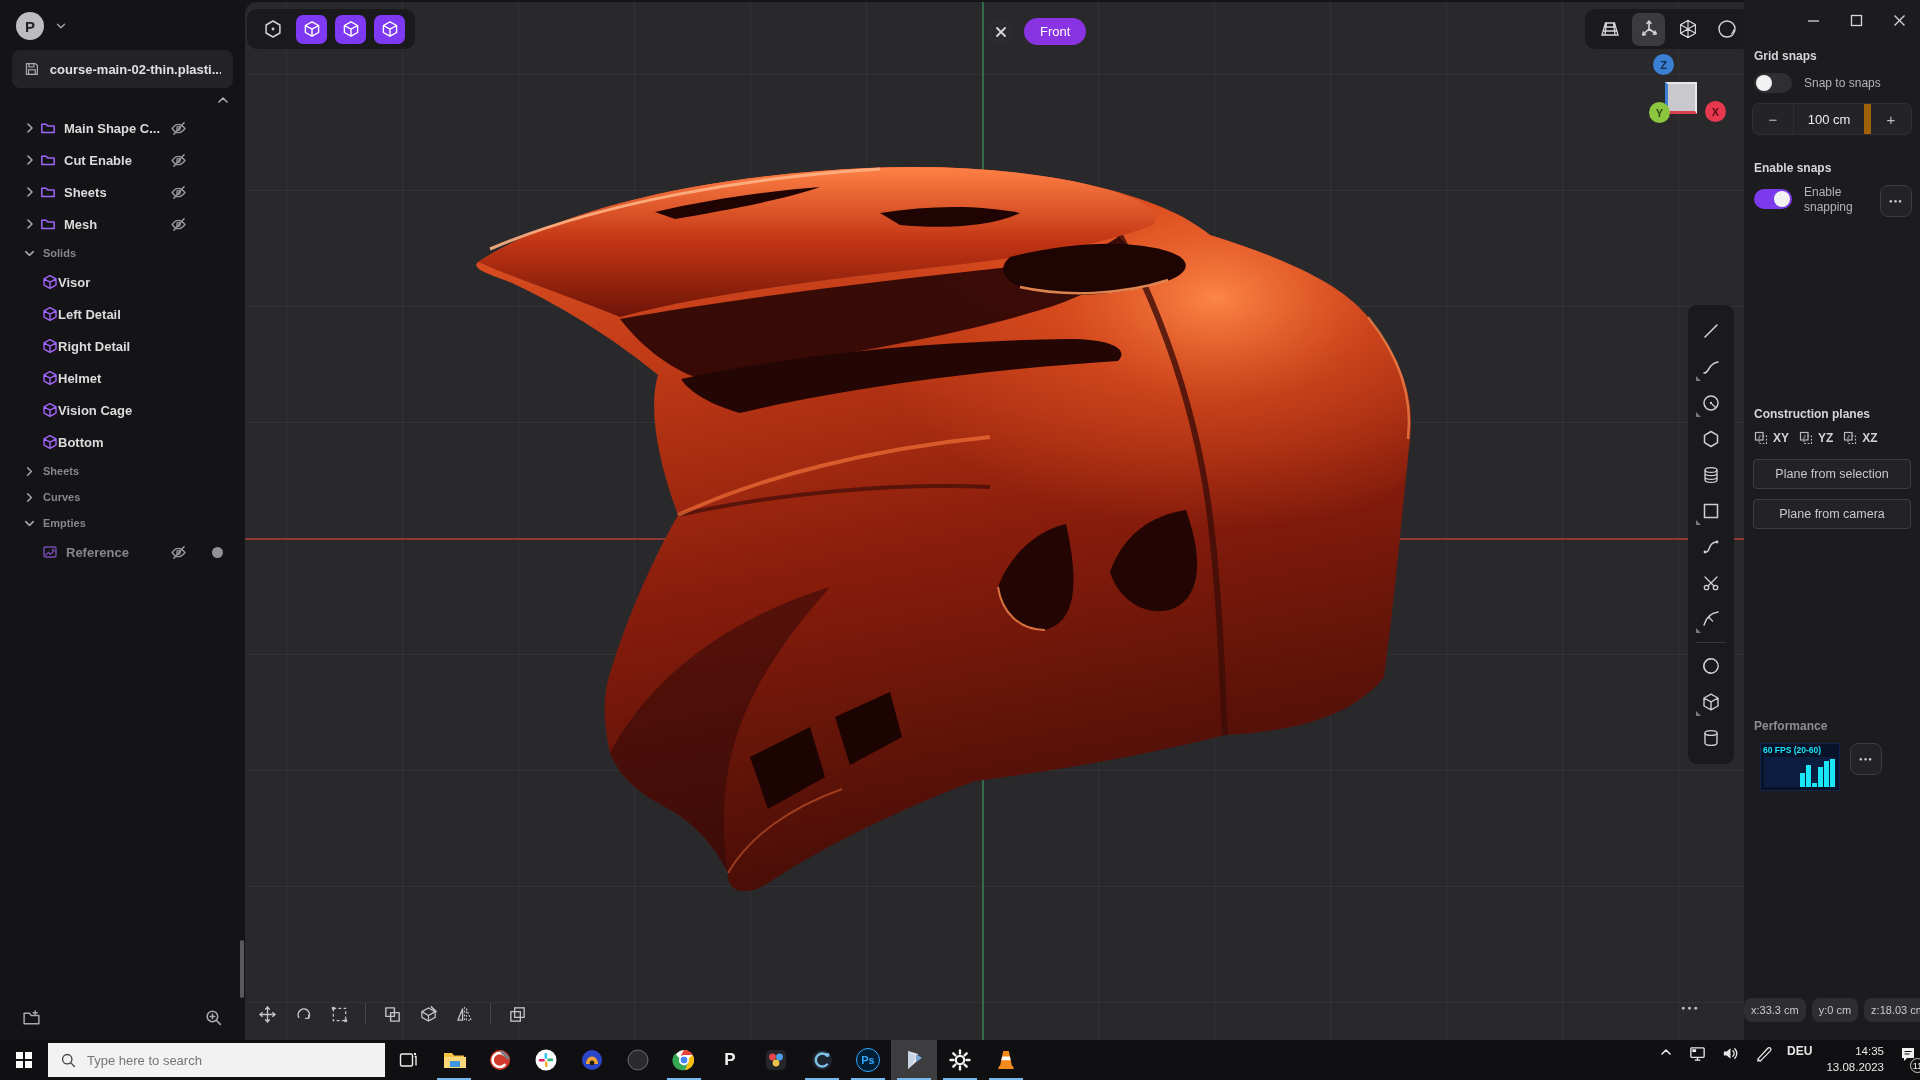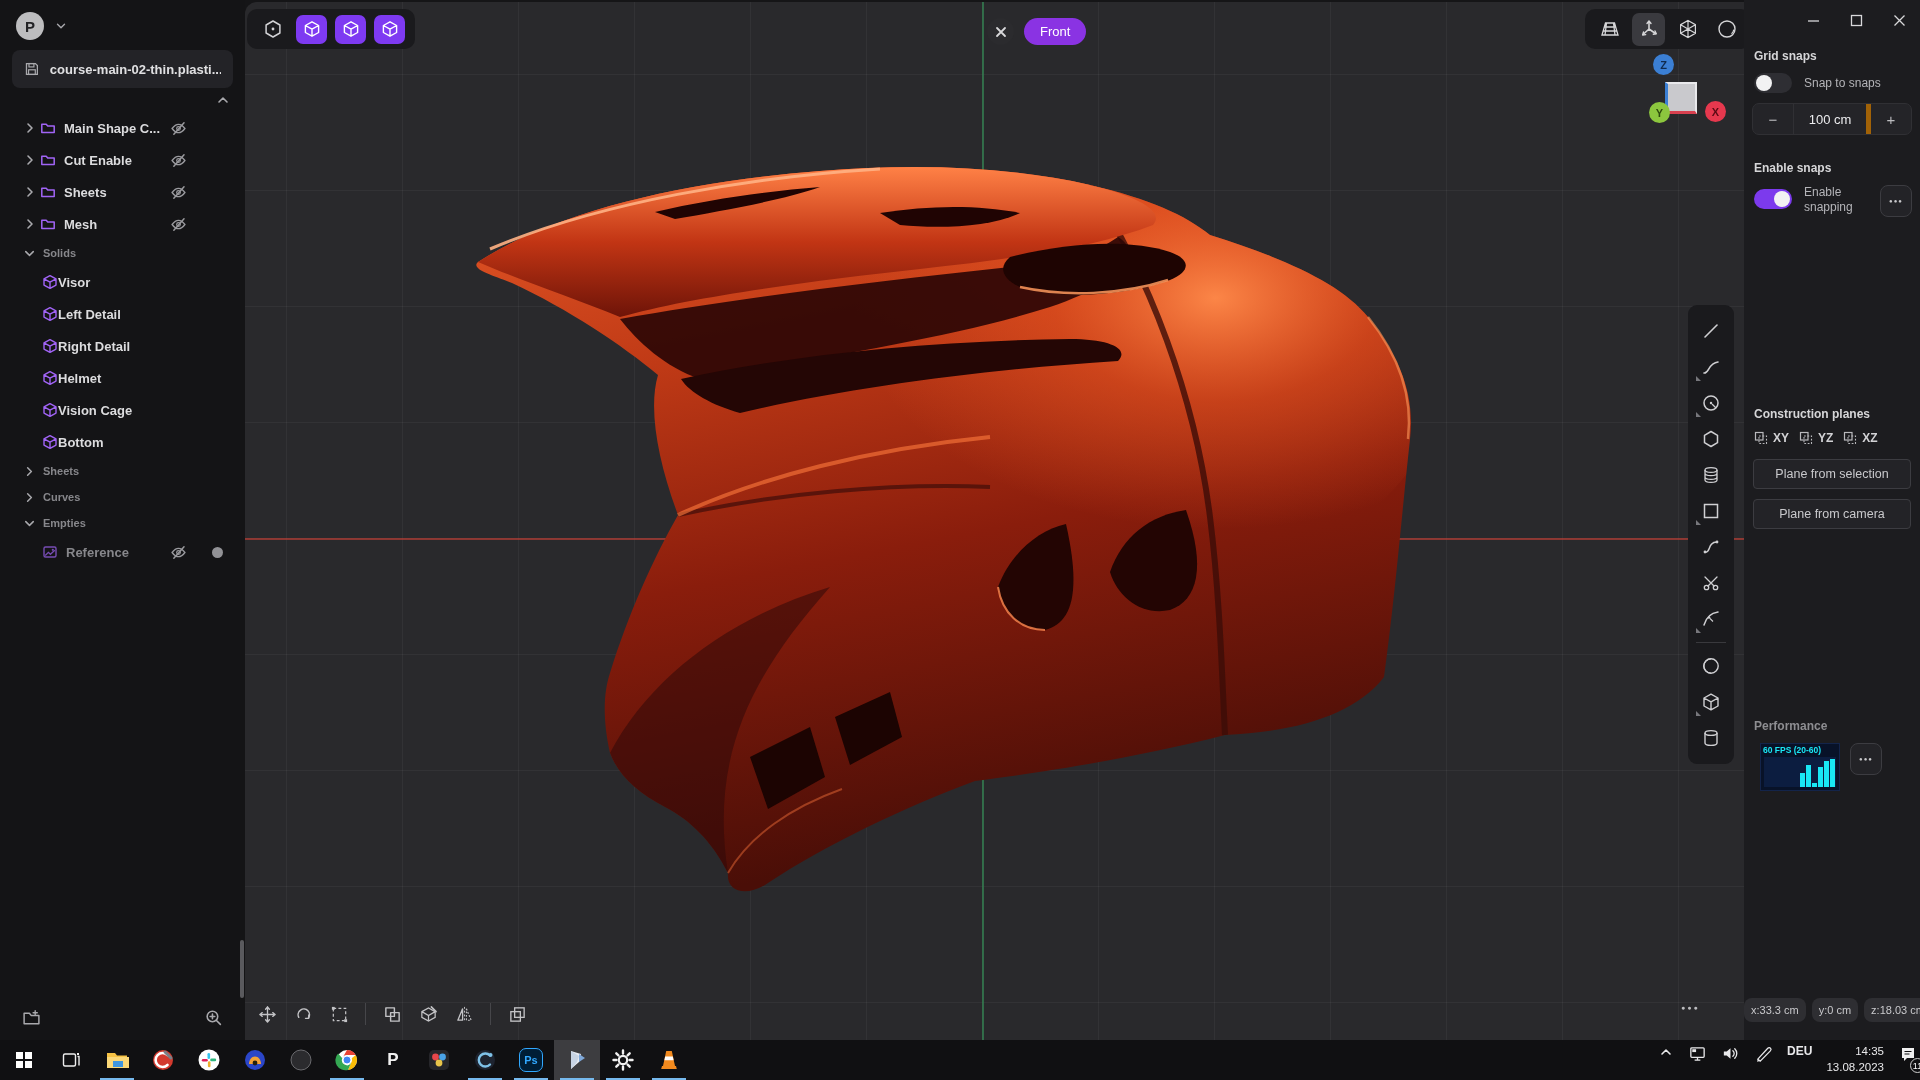--- a/index.html
+++ b/index.html
@@ -74,21 +74,21 @@
   .winctl{display:flex;justify-content:flex-end;gap:30px;padding:14px 6px 8px 0;color:#d8d8da;}
   .ptitle{font-size:12px;font-weight:700;color:#d6d6d8;margin:14px 0 10px 2px;}
   .prow{display:flex;align-items:center;gap:12px;margin:6px 0 6px 2px;}
   .plabel{font-size:12px;color:#b4b4b8;line-height:1.25;}
   .tgl{width:38px;height:20px;border-radius:10px;background:#2e2e33;position:relative;flex:none;}
   .tgl .knob{position:absolute;top:2px;left:2px;width:16px;height:16px;border-radius:50%;background:#f2f2f3;}
   .tgl.on{background:#7c3aed;}
   .tgl.on .knob{left:20px;}
   .stepper{display:flex;align-items:stretch;height:32px;background:#242428;border:1px solid #303034;border-radius:7px;margin-top:10px;overflow:hidden;}
   .stepper .sbtn{width:40px;display:flex;align-items:center;justify-content:center;color:#bdbdc0;font-size:15px;}
-  .stepper .sval{flex:1;display:flex;align-items:center;justify-content:center;font-size:13px;color:#ececee;border-left:1px solid #303034;border-right:5px solid #a16207;}
+  .stepper .sval{flex:1;display:flex;align-items:center;justify-content:center;font-size:13px;color:#ececee;border-left:1px solid #303034;border-right:7px solid #a16207;}
   .morebtn{width:32px;height:32px;border:1px solid #3c3c41;border-radius:8px;background:#232327;color:#c9c9cc;font-size:8px;letter-spacing:1px;display:flex;align-items:center;justify-content:center;flex:none;}
   .planes{display:flex;gap:10px;margin:8px 0 14px 2px;}
   .plane-btn{display:flex;align-items:center;gap:5px;font-size:12px;font-weight:600;color:#d2d2d5;}
   .pbig{width:158px;height:30px;border:1px solid #3c3c41;border-radius:4px;background:#232327;color:#c9c9cc;font-size:12.5px;display:flex;align-items:center;justify-content:center;margin:0 0 10px 1px;}
   #fpsrow{display:flex;align-items:flex-start;gap:10px;margin-left:8px;}
   #fpsbox{width:80px;height:48px;background:#081228;border:1px solid #13244a;position:relative;overflow:hidden;}
   #fpslabel{position:absolute;left:2px;top:1px;font-size:8.5px;font-weight:700;color:#19e7f5;white-space:nowrap;}
   #fpsinner{position:absolute;left:3px;right:3px;top:13px;bottom:3px;background:#0c1d40;display:flex;align-items:flex-end;justify-content:flex-end;gap:1px;padding-right:1px;}
   #fpsinner div{width:5px;background:#19e7f5;}
   #coords{position:absolute;left:1744px;top:998px;width:176px;display:flex;gap:6px;z-index:6;}
@@ -98,21 +98,21 @@
   #taskbar{position:absolute;left:0;top:1040px;width:1920px;height:40px;background:#101012;display:flex;align-items:center;z-index:10;}
   .tb-start{width:48px;height:40px;display:flex;align-items:center;justify-content:center;}
   .winlogo{display:grid;grid-template-columns:7px 7px;grid-template-rows:7px 7px;gap:1.5px;}
   .winlogo div{background:#fff;}
   #tb-search{width:337px;height:34px;background:#f2f2f2;display:flex;align-items:center;gap:10px;padding:0 12px;}
   #tb-search input{border:none;outline:none;background:transparent;font-size:13px;color:#333;width:260px;}
   .tb-slot{width:46px;height:40px;display:flex;align-items:center;justify-content:center;position:relative;}
   .tb-slot.run::after{content:"";position:absolute;left:6px;bottom:0;width:34px;height:2.5px;background:#76b9ed;}
   .tb-slot.active{background:#3d3d40;}
   .appico{width:24px;height:24px;display:flex;align-items:center;justify-content:center;}
-  .ps-ico{width:24px;height:24px;background:#001e36;border:1.5px solid #31a8ff;border-radius:7px;color:#31a8ff;font-size:11px;font-weight:700;display:flex;align-items:center;justify-content:center;}
+  .ps-ico{width:24px;height:24px;background:#001e36;border:1.5px solid #31a8ff;border-radius:12px;color:#31a8ff;font-size:11px;font-weight:700;display:flex;align-items:center;justify-content:center;}
   .p-outline{width:22px;height:22px;border:0;color:#f0f0f0;font-size:17px;font-weight:700;display:flex;align-items:center;justify-content:center;}
   #tray{margin-left:auto;display:flex;align-items:flex-start;gap:14px;padding-right:2px;color:#e8e8ea;}
   .tray-ico{display:flex;align-items:center;justify-content:center;}
   #tray .lang{font-size:12px;font-weight:600;}
   #clock{text-align:right;font-size:11.5px;line-height:1.35;}
   .noti{position:relative;}
   .noti .badge{position:absolute;right:-7px;bottom:-5px;width:15px;height:15px;border-radius:50%;border:1.5px solid #cfcfcf;background:#101012;color:#fff;font-size:9px;display:flex;align-items:center;justify-content:center;}
 </style>
 </head>
 <body>
@@ -752,20 +752,26 @@
 
   <div id="taskbar">
     <div class="tb-start">
       <div class="winlogo">
           <div></div>
           <div></div>
           <div></div>
           <div></div>
         </div>
     </div>
+    <div id="tb-search">
+      <svg width="17" height="17" style="color:#444">
+          <use href="#s-search"></use>
+        </svg>
+      <input type="text" placeholder="Type here to search" style="">
+    </div>
     <div class="tb-slot">
         <svg width="20" height="20" style="color:#eee">
           <use href="#s-taskview"></use>
         </svg>
       </div>
 
     <div class="tb-slot run">
       <svg class="appico" viewBox="0 0 24 24">
           <path d="M2 5h8l2 2.5h10V20H2z" fill="#f6c244"></path>
           <path d="M2 9h22v11H2z" fill="#fbd878"></path>

